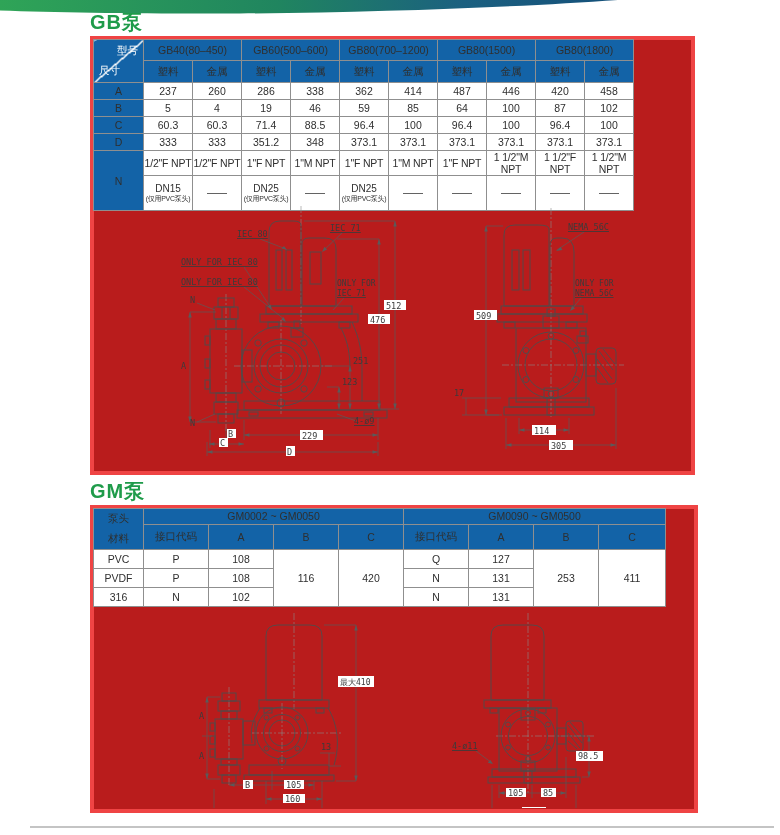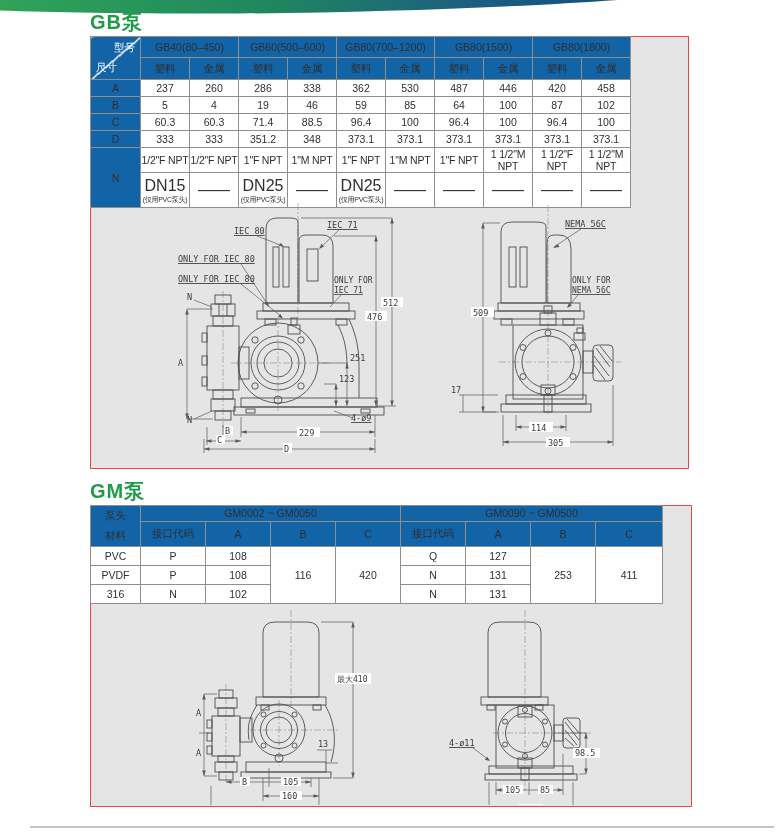--- a/index.html
+++ b/index.html
@@ -1,31 +1,31 @@
 <!DOCTYPE html>
 <html><head>
 <meta charset="utf-8">
 <style>
   html,body{margin:0;padding:0}
   body{width:780px;height:835px;position:relative;background:#fff;overflow:hidden;
        font-family:"Liberation Sans",sans-serif}
   .sec-title{position:absolute;font-weight:bold;font-size:20px;color:#1f9b4a;letter-spacing:1px}
-  .frame{position:absolute;border:1px solid #ef4444;background:#e5e5e5}
+  .frame{position:absolute;border:4px solid #ef4444;background:#b91c1c}
   .spec{border-collapse:collapse;table-layout:fixed;background:#fff;position:absolute;left:-1px;top:-1px}
   .spec td{border:1px solid #8f8f8f;text-align:center;vertical-align:middle;color:#2f2f2f;
            padding:0;overflow:hidden;font-size:10.5px}
   .hd{background:#1363a7;color:#fff;font-size:10.5px}
   .corner{position:relative;background-color:#1363a7;
     background-image:linear-gradient(to bottom right,transparent 48.8%,#fff 48.8%,#fff 51.2%,transparent 51.2%)}
   .ct{position:absolute;top:4px;right:5px;color:#fff}
   .cb{position:absolute;bottom:4px;left:5px;color:#fff}
   tr.h1{height:21px} tr.h2{height:22px} tr.r{height:17px} tr.dn{height:35px}
   tr.g1{height:14px} tr.g2{height:22px} tr.gr{height:19px}
   .npt{font-size:8px;letter-spacing:-0.2px}
-  .dncell .main{font-size:16px;line-height:1.25}
+  .dncell .main{font-size:10px;line-height:1.25}
   .dncell .sub{font-size:7px;letter-spacing:-0.3px;line-height:1.2}
   .gm-corner div{line-height:1.9}
   .bottom-rule{position:absolute;left:30px;top:826px;width:744px;height:2px;background:#c4c4c4}
   
   svg text{font-family:"DejaVu Sans Mono",monospace;font-size:8.5px;fill:#3b3b3b}
   svg text.u{text-decoration:underline}
   svg text.s8{font-size:8px}
   .ln{fill:none;stroke:#4d4d4d;stroke-width:0.9}
   .dim{fill:none;stroke:#5a5a5a;stroke-width:0.7}
   .cl{fill:none;stroke:#8a8a8a;stroke-width:0.6;stroke-dasharray:7 2 2 2}
@@ -89,21 +89,21 @@
       <td class="hd">塑料</td>
       <td class="hd">金属</td>
     </tr>
     <tr class="r">
       <td class="hd">A</td>
       <td>237</td>
       <td>260</td>
       <td>286</td>
       <td>338</td>
       <td>362</td>
-      <td>530</td>
+      <td>414</td>
       <td>487</td>
       <td>446</td>
       <td>420</td>
       <td>458</td>
     </tr>
     <tr class="r">
       <td class="hd">B</td>
       <td>5</td>
       <td>4</td>
       <td>19</td>

